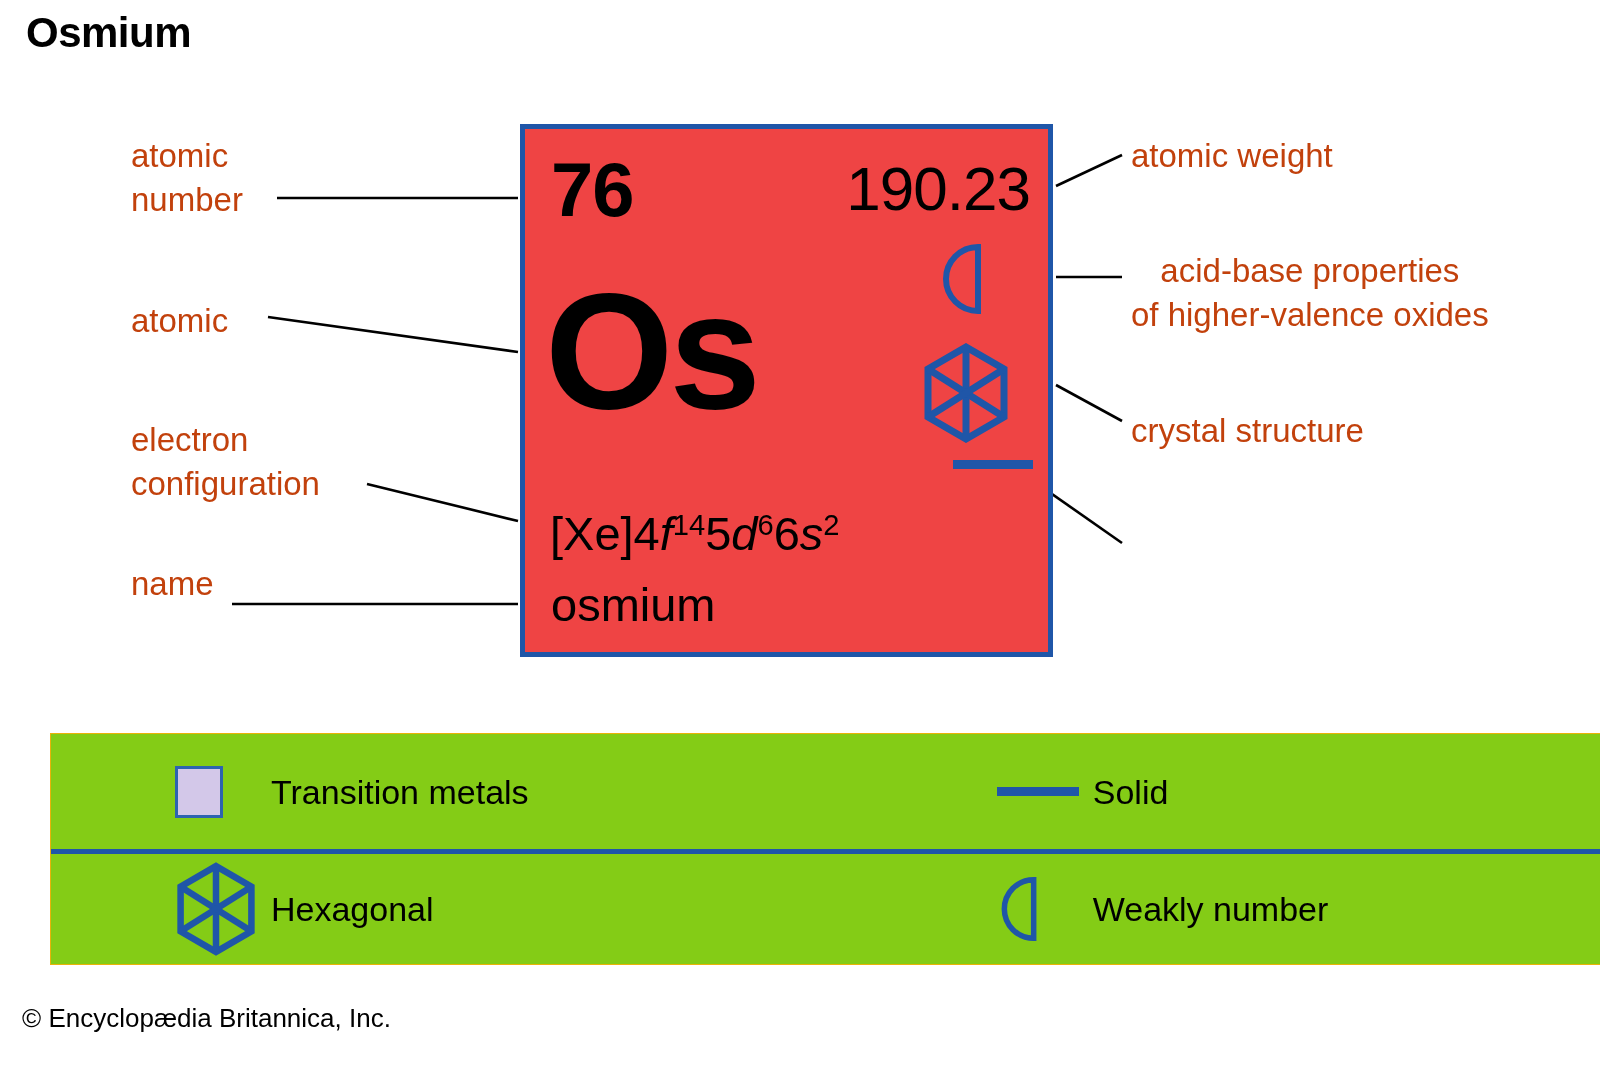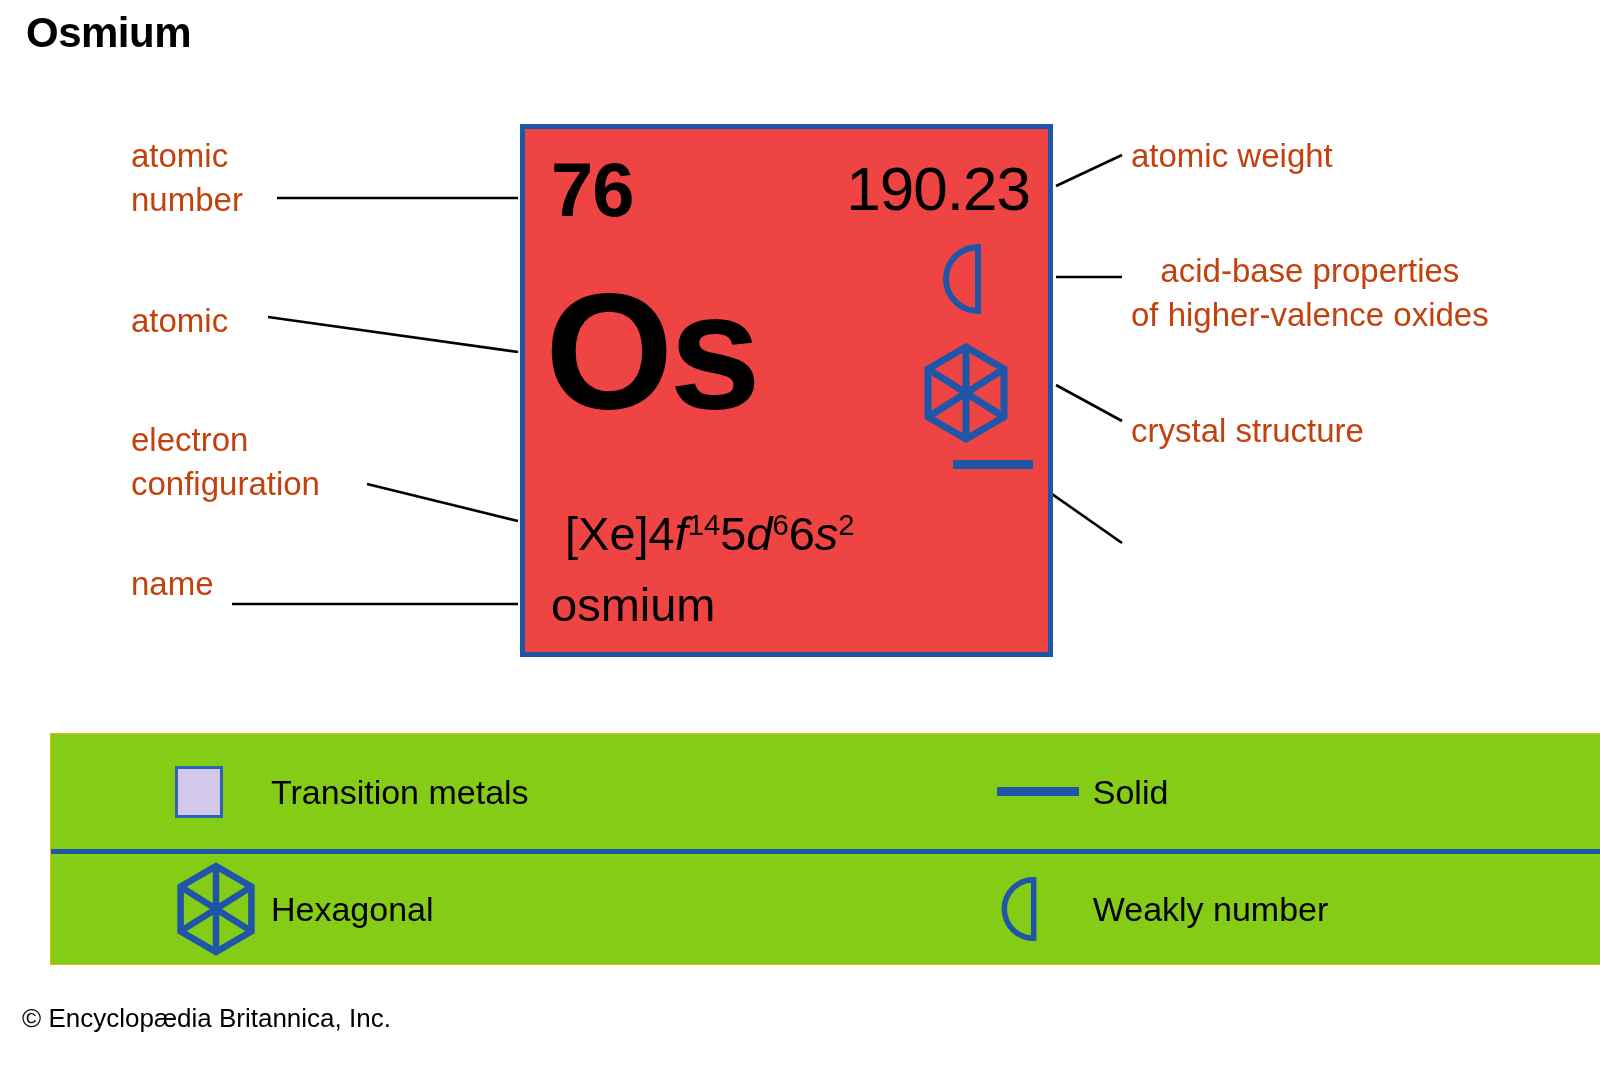--- a/index.html
+++ b/index.html
@@ -78,21 +78,21 @@
     position: absolute;
     left: 20px;
     top: 140px;
     font-size: 165px;
     font-weight: bold;
     line-height: 1;
     letter-spacing: -4px;
   }
   #electron-config {
     position: absolute;
-    left: 40px;
+    left: 25px;
     top: 381px;
     font-size: 47px;
     line-height: 1;
     white-space: nowrap;
   }
   #electron-config i {
     font-style: italic;
   }
   #electron-config sup {
     font-size: 0.62em;

